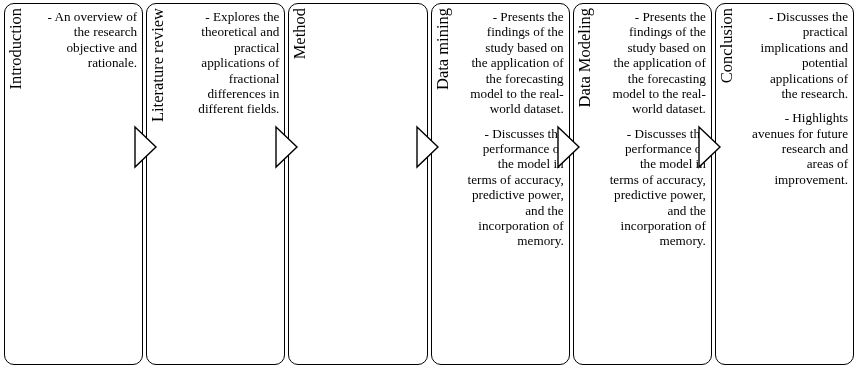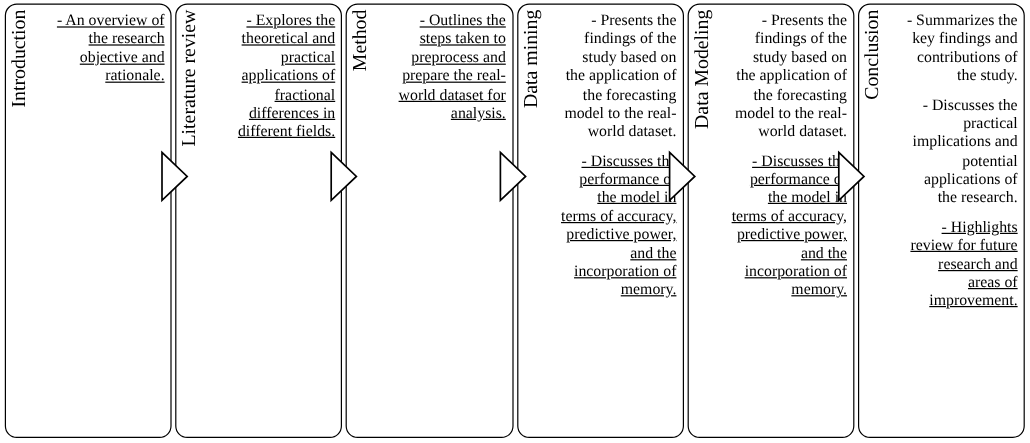--- a/index.html
+++ b/index.html
@@ -71,21 +71,20 @@
     font-size: 13.2px;
     line-height: 1.165;
     margin: 0 0 9px 12px;
     text-align: right;
     word-wrap: break-word;
     overflow-wrap: break-word;
     hyphens: none;
   }
   .bullet:last-child {
     margin-bottom: 0;
-    text-decoration: underline;
   }
   .arrow {
     position: absolute;
     width: 26px;
     height: 46px;
     pointer-events: none;
     z-index: 5;
   }
   .arrow svg {
     display: block;
@@ -116,21 +115,20 @@
       <div class="stage-body">
         <p class="bullet">- Explores the theoretical and practical applications of fractional differences in different fields.</p>
       </div>
     </div>
 
     <div class="stage">
       <div class="stage-label-wrap">
         <div class="stage-label">Method</div>
       </div>
       <div class="stage-body">
-        <p class="bullet">- Outlines the steps taken to preprocess and prepare the real-world dataset for analysis.</p>
       </div>
     </div>
 
     <div class="stage">
       <div class="stage-label-wrap">
         <div class="stage-label">Data mining</div>
       </div>
       <div class="stage-body">
         <p class="bullet">- Presents the findings of the study based on the application of the forecasting model to the real-world dataset.</p>
         <p class="bullet">- Discusses the performance of the model in terms of accuracy, predictive power, and the incorporation of memory.</p>
@@ -145,23 +143,22 @@
         <p class="bullet">- Presents the findings of the study based on the application of the forecasting model to the real-world dataset.</p>
         <p class="bullet">- Discusses the performance of the model in terms of accuracy, predictive power, and the incorporation of memory.</p>
       </div>
     </div>
 
     <div class="stage">
       <div class="stage-label-wrap">
         <div class="stage-label">Conclusion</div>
       </div>
       <div class="stage-body">
-        <p class="bullet">- Summarizes the key findings and contributions of the study.</p>
         <p class="bullet">- Discusses the practical implications and potential applications of the research.</p>
-        <p class="bullet">- Highlights review for future research and areas of improvement.</p>
+        <p class="bullet">- Highlights avenues for future research and areas of improvement.</p>
       </div>
     </div>
 
   </div>
 
   <div class="arrow" style="left:132px; top:124px;">
     <svg viewBox="0 0 26 46" xmlns="http://www.w3.org/2000/svg">
       <polygon points="3,3 24,23 3,43" fill="#ffffff" stroke="#000000" stroke-width="1.4" stroke-linejoin="miter"></polygon>
     </svg>
   </div>

